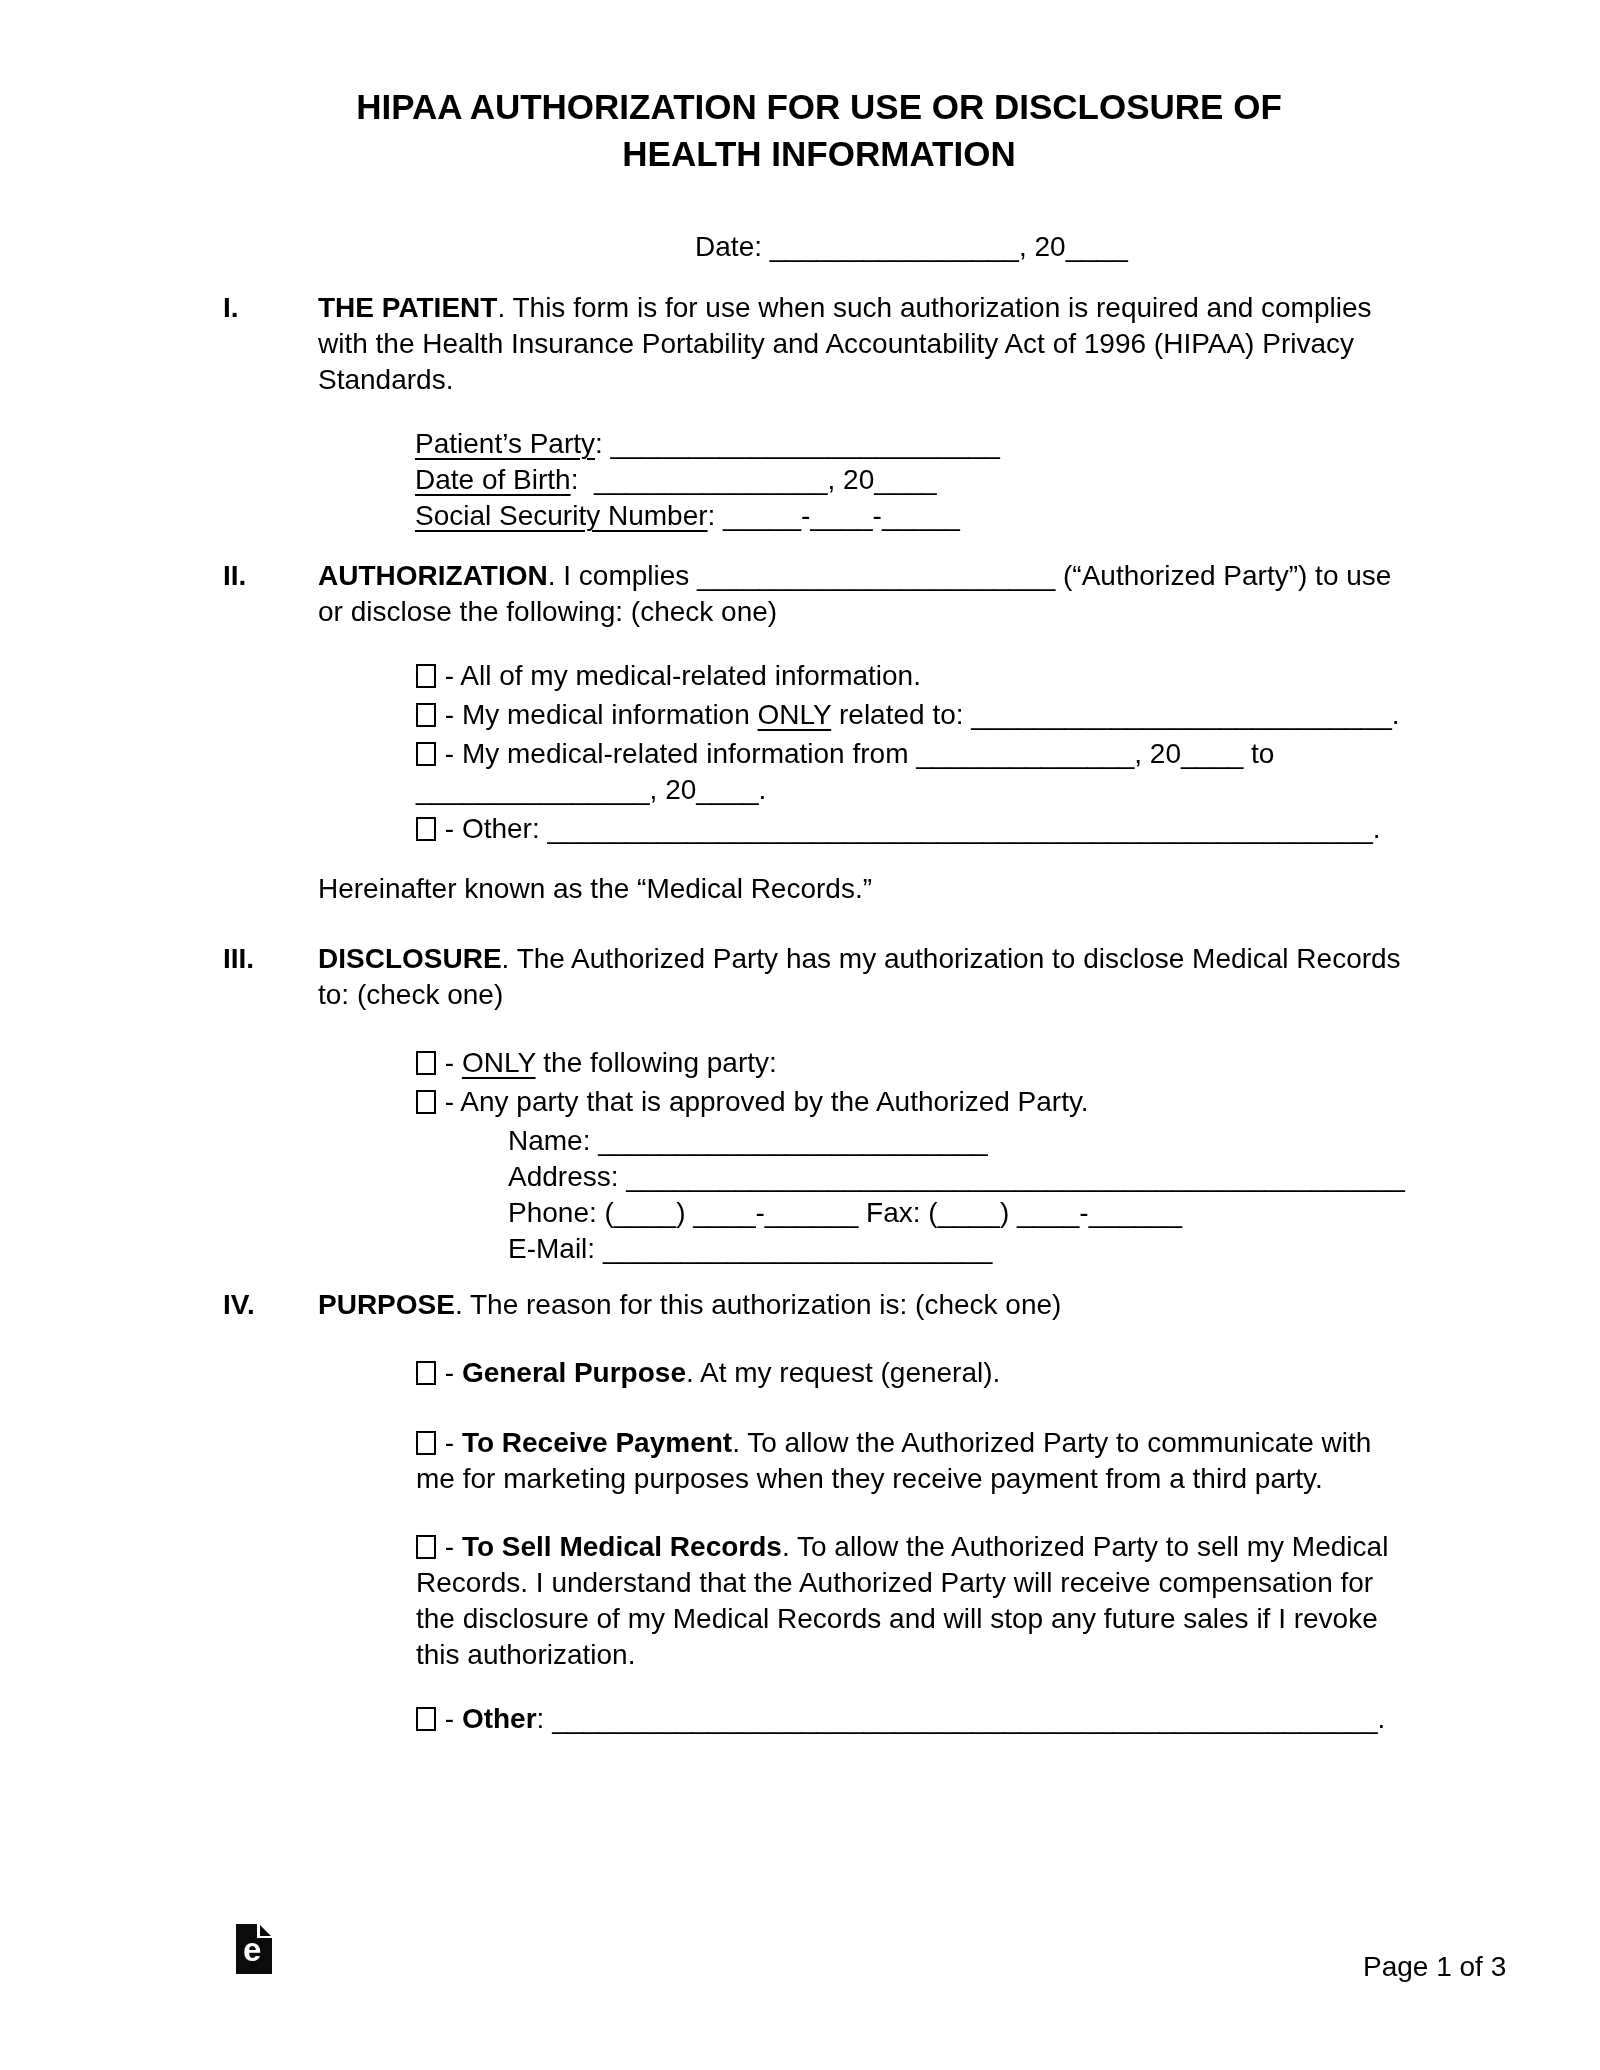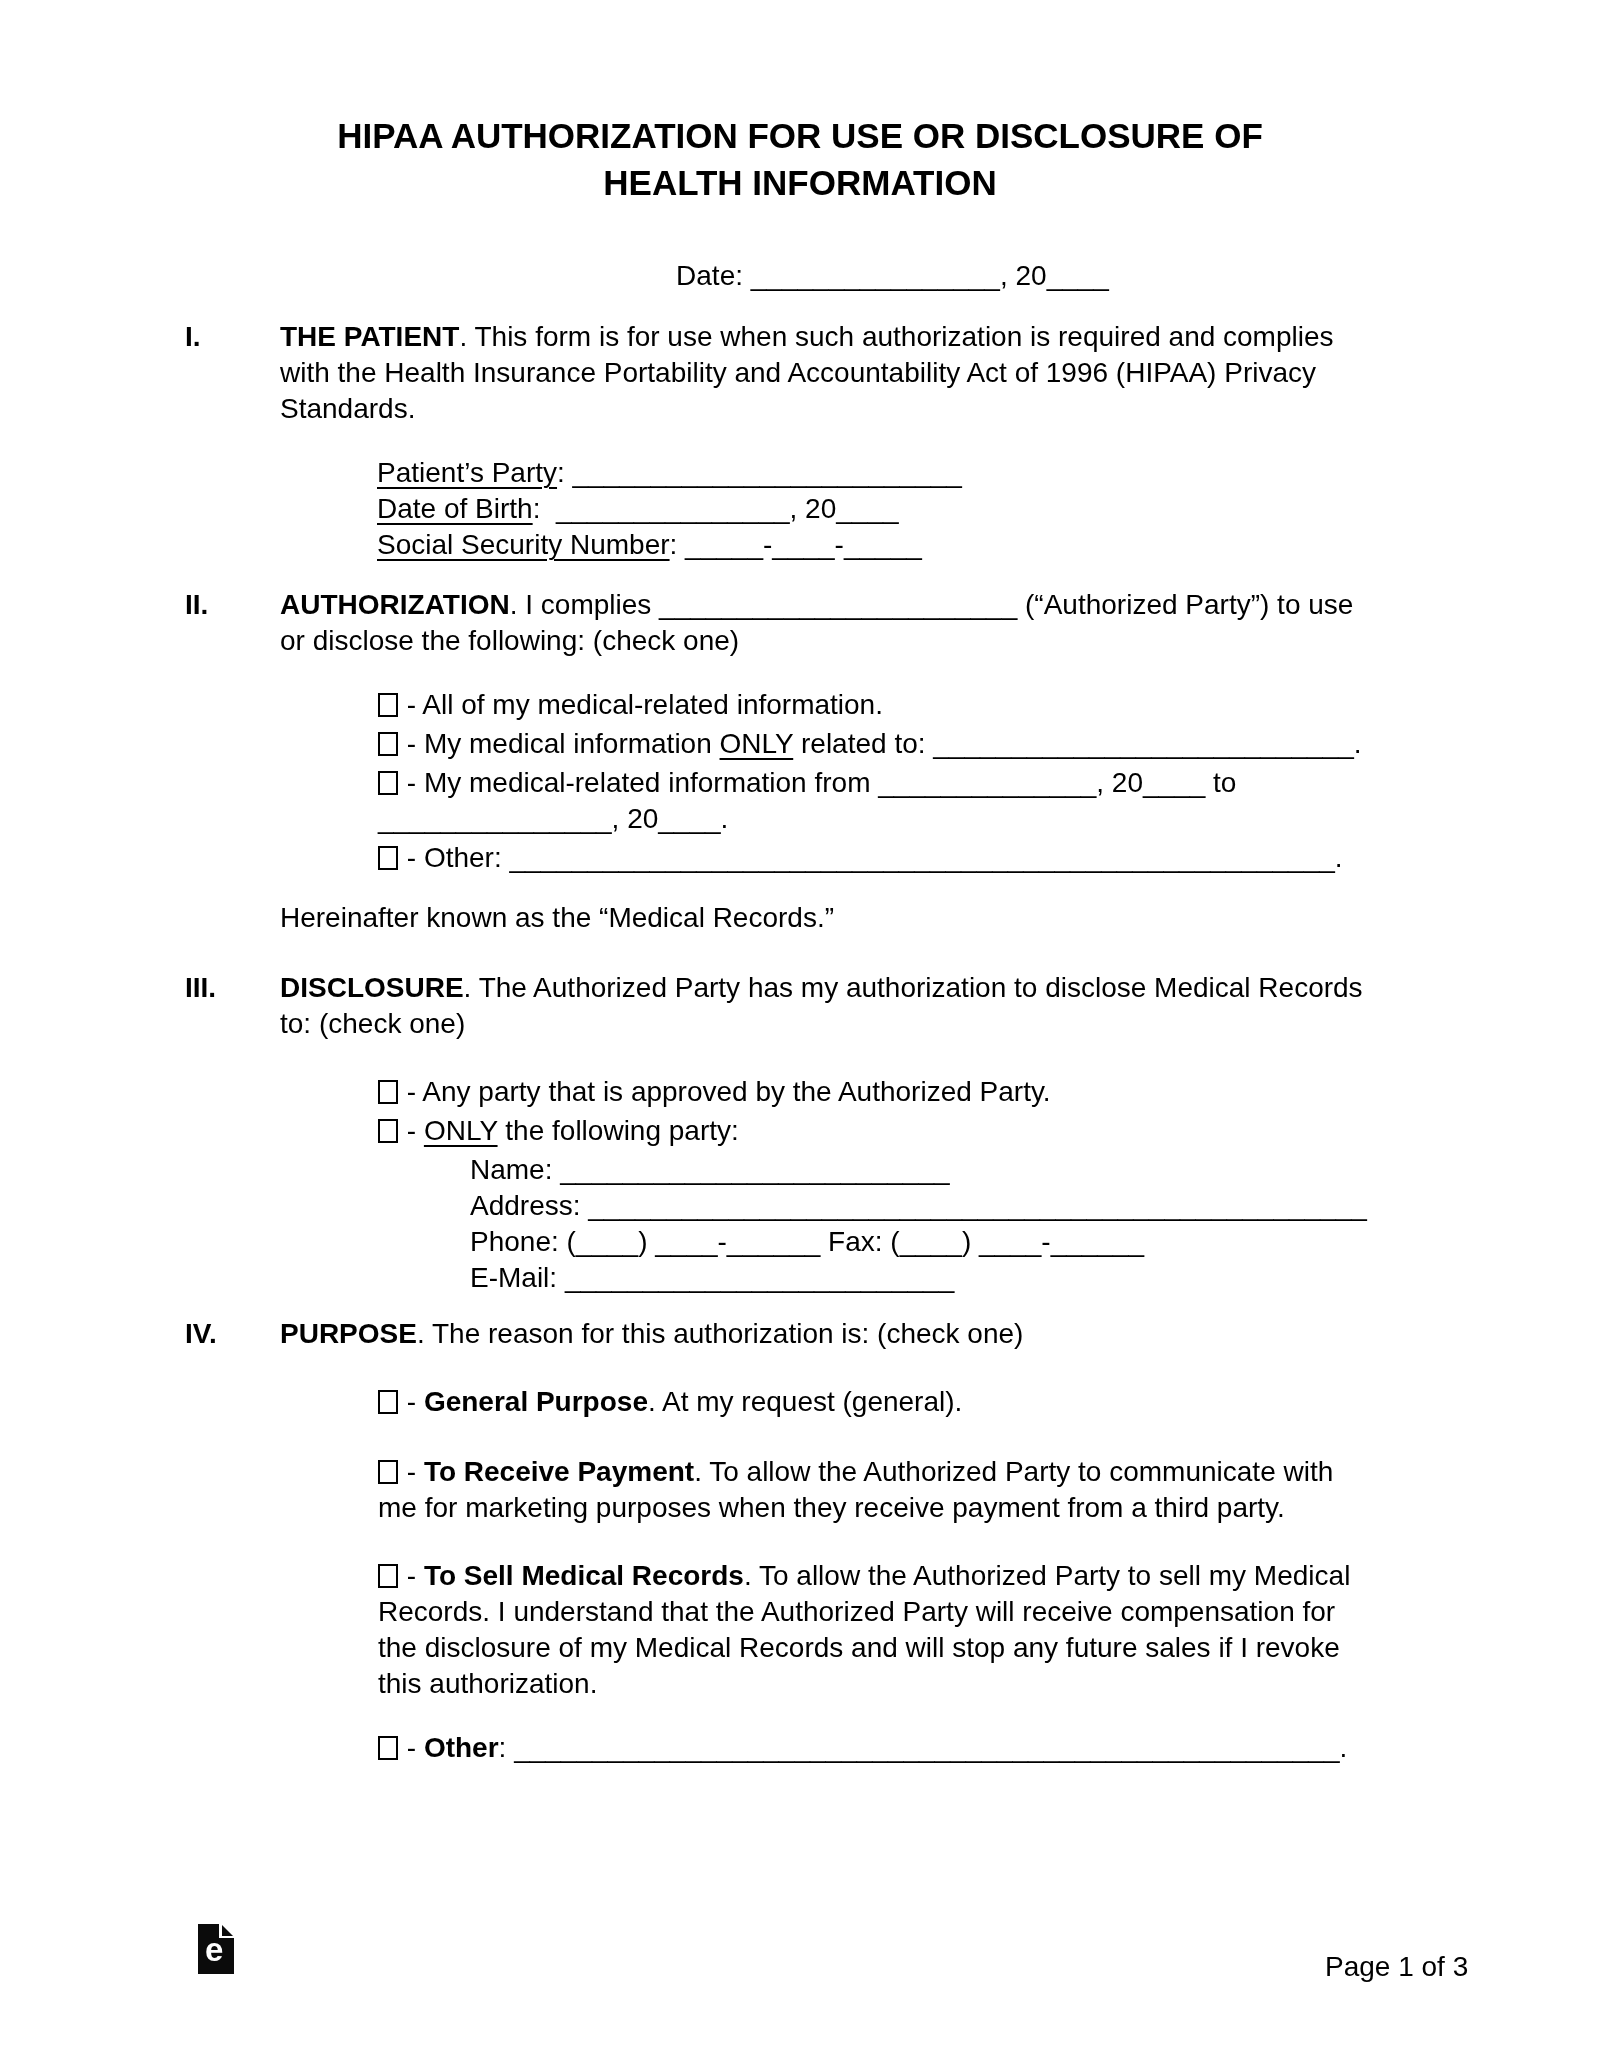--- a/index.html
+++ b/index.html
@@ -4,21 +4,21 @@
 <style>
   html,body{margin:0;padding:0;}
   body{
     width:1600px;height:2070px;
     background:#ffffff;color:#000000;
     font-family:"Liberation Sans","DejaVu Sans",sans-serif;
     font-size:28px;line-height:36px;
     position:relative;overflow:hidden;
   }
   .t{white-space:pre-wrap;}
-  .page{position:absolute;inset:0;padding-top:112px;}
+  .page{position:absolute;inset:0;padding-top:83px;margin-left:38px;}
   .title{
     text-align:center;font-weight:bold;font-size:35px;line-height:47px;
     margin:0 80px 52px 80px;
   }
   .date-line{margin:0 0 25px 185px;text-align:center;}
   .section{display:grid;grid-template-columns:95px 1100px;margin-left:185px;}
   .numeral{font-weight:bold;}
   b{font-weight:bold;}
   .u{text-decoration:underline;text-underline-offset:5px;text-decoration-thickness:2px;}
   .fields{margin:28px 0 0 97px;}
@@ -82,22 +82,22 @@
       </div>
       <div class="note t">Hereinafter known as the “Medical Records.”</div>
     </div>
   </div>
 
   <div class="section sec3">
     <div class="numeral t">III.</div>
     <div>
       <div><b class="t">DISCLOSURE</b><span class="t">. The Authorized Party has my authorization to disclose Medical Records to: (check one)</span></div>
       <div class="items">
+        <div class="item"><span class="cb"></span><span class="t"> - </span><span class="u t">ONLY</span><span class="t"> the following party:</span></div>
         <div class="item"><span class="cb"></span><span class="t"> - Any party that is approved by the Authorized Party.</span></div>
-        <div class="item"><span class="cb"></span><span class="t"> - </span><span class="u t">ONLY</span><span class="t"> the following party:</span></div>
         <div class="sub-fields">
           <div><span class="t">Name: </span><span class="t">_________________________</span></div>
           <div><span class="t">Address: </span><span class="t">__________________________________________________</span></div>
           <div><span class="t">Phone: </span><span class="t">(____) ____-______</span><span class="t"> Fax: </span><span class="t">(____) ____-______</span></div>
           <div><span class="t">E-Mail: </span><span class="t">_________________________</span></div>
         </div>
       </div>
     </div>
   </div>
 

